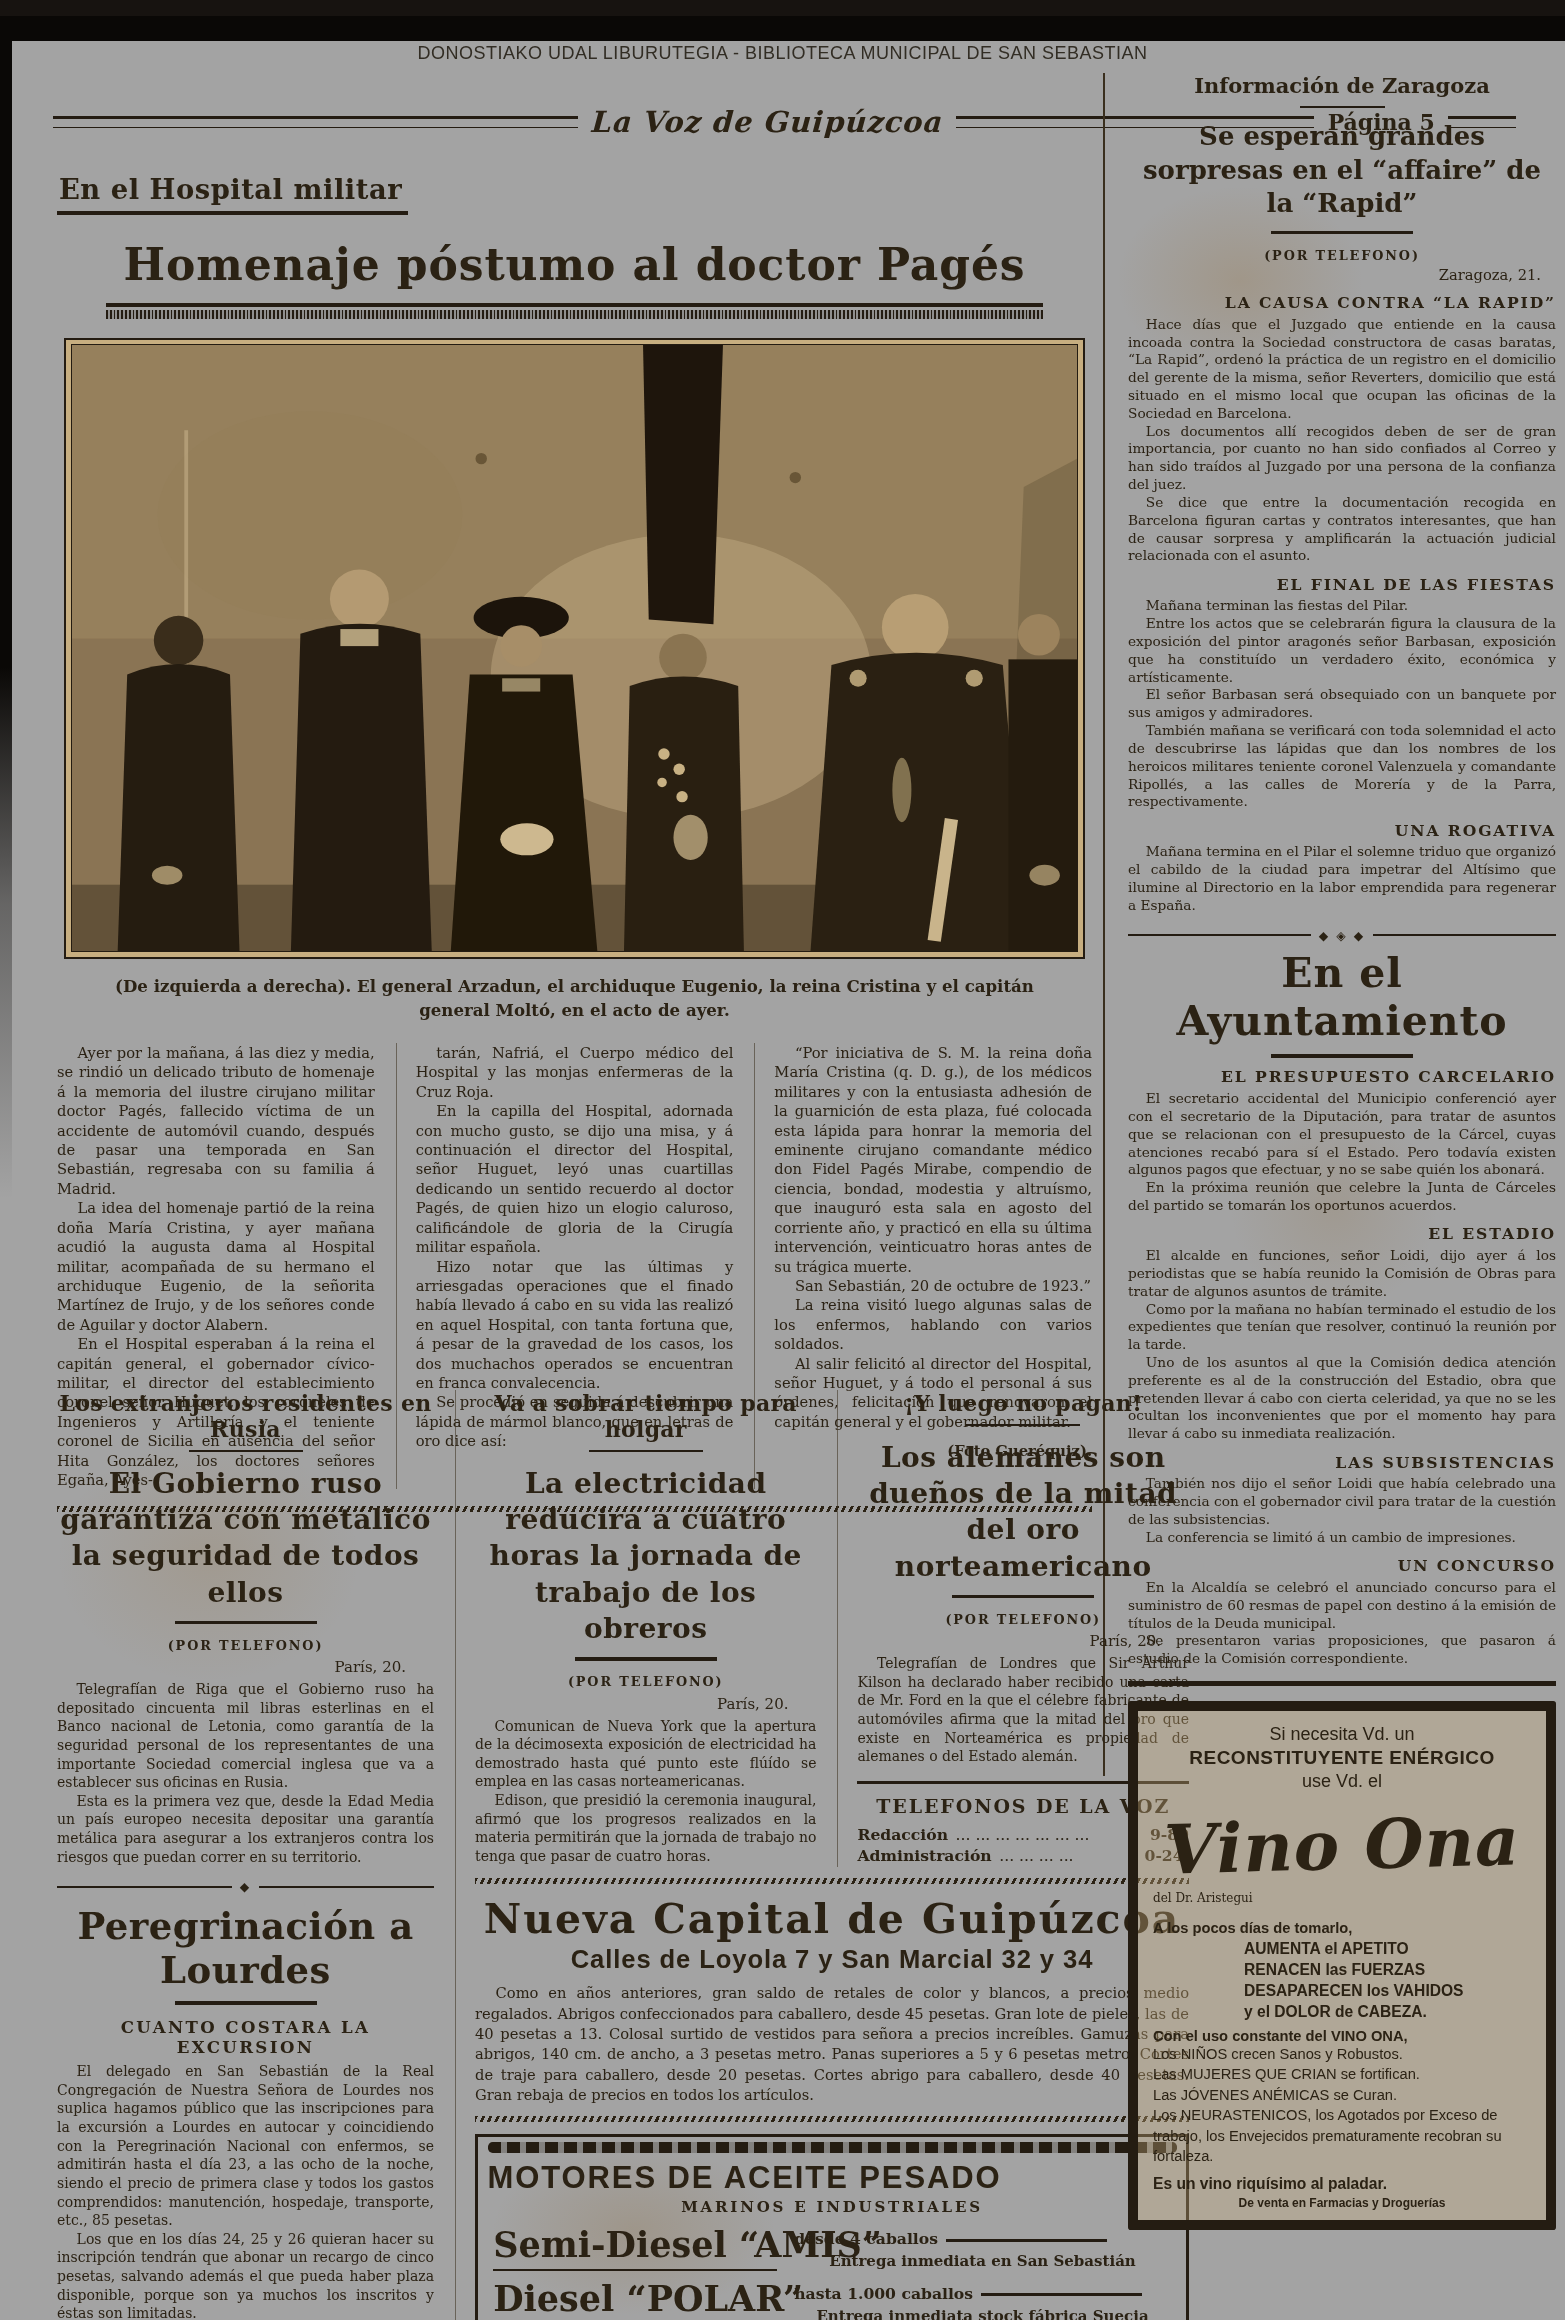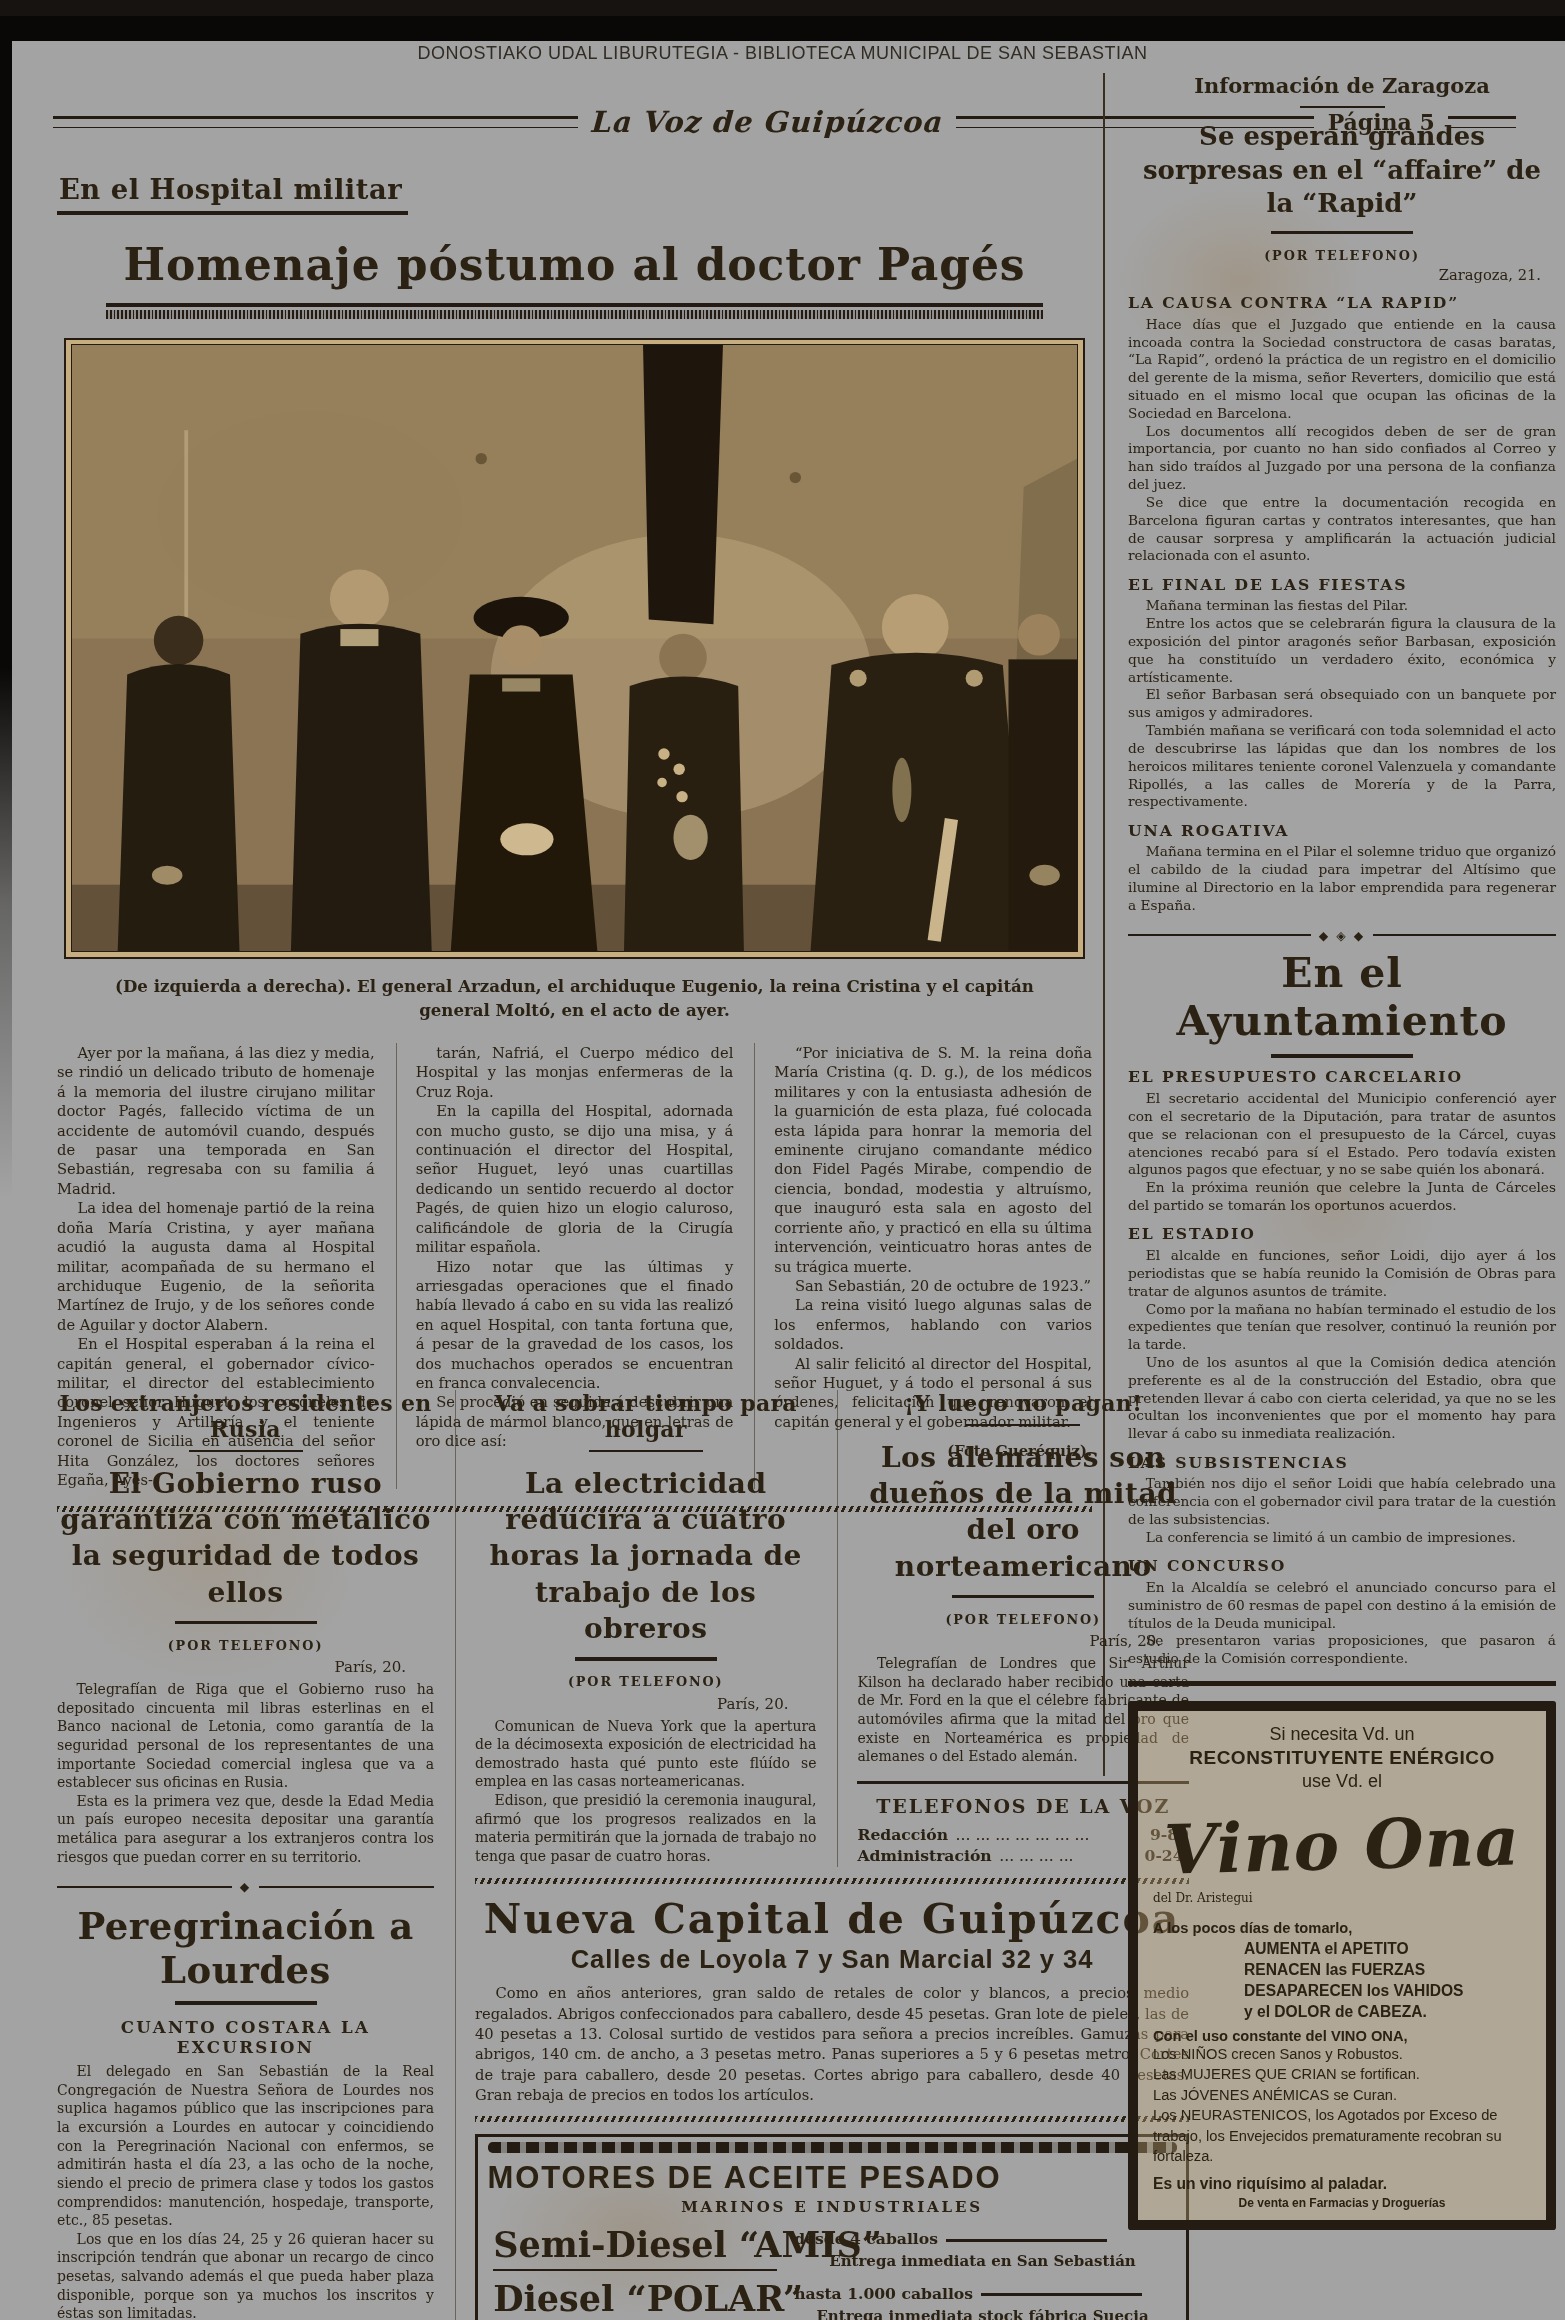--- a/index.html
+++ b/index.html
@@ -82,21 +82,21 @@
   .mspec{flex:1;font-size:15.6px;font-weight:bold;padding-top:5.7px;}
   .mspec .dash{display:inline-block;width:161px;height:2.8px;background:#241c12;vertical-align:middle;margin-left:7.6px;}
   .mnote{display:block;font-weight:bold;font-size:15px;text-align:center;margin-top:3.8px;}
   .mfooter{text-align:center;font-family:"Liberation Sans",sans-serif;font-size:22px;font-weight:bold;letter-spacing:0.9px;margin:11.4px 0 5.7px;}
   
   .rightcol{position:absolute;left:1128px;top:57px;width:428px;}
   .rc-kicker{text-align:center;font-size:21px;font-weight:bold;}
   .rc-kickrule{width:85px;height:2.8px;background:#241c12;margin:7.6px auto 11.4px;}
   .rc-head{text-align:center;font-size:26px;font-weight:bold;line-height:1.3;}
   .rc-body p{margin:0;text-indent:1.3em;font-size:13.7px;line-height:1.3;text-align:justify;}
-  .rc-sub{text-align:left;font-weight:bold;font-size:15.6px;letter-spacing:1.9px;margin:9.5px 0 3.8px;}
+  .rc-sub{text-align:right;font-weight:bold;font-size:15.6px;letter-spacing:1.9px;margin:9.5px 0 3.8px;}
   .rc-date{text-align:right;font-size:14.7px;margin:3.8px 15px 1.9px 0;}
   .ayto-head{text-align:center;font-size:41px;font-weight:bold;margin:5.7px 0 0;letter-spacing:0.9px;}
   .heavyrule{height:4.7px;background:#241c12;margin:13.2px 0 0;}
   
   .vino{margin-top:15px;border:10.4px solid #241c12;border-radius:2.8px;padding:13.2px 15px 9.5px;background:rgba(201,176,129,.35);}
   .v1{text-align:center;font-size:18px;font-family:"Liberation Sans",sans-serif;}
   .v2{text-align:center;font-size:19px;font-weight:bold;font-family:"Liberation Sans",sans-serif;letter-spacing:0.5px;margin-top:1.9px;}
   .v3{text-align:center;font-size:18px;font-family:"Liberation Sans",sans-serif;margin-top:1.9px;}
   .vlogo{text-align:center;font-size:68px;font-weight:bold;font-style:italic;letter-spacing:0.9px;margin:13.2px 0 0;transform:rotate(-1.5deg);}
   .vsub{text-align:left;font-size:12px;font-weight:normal;margin:5.7px 0 15px;}

